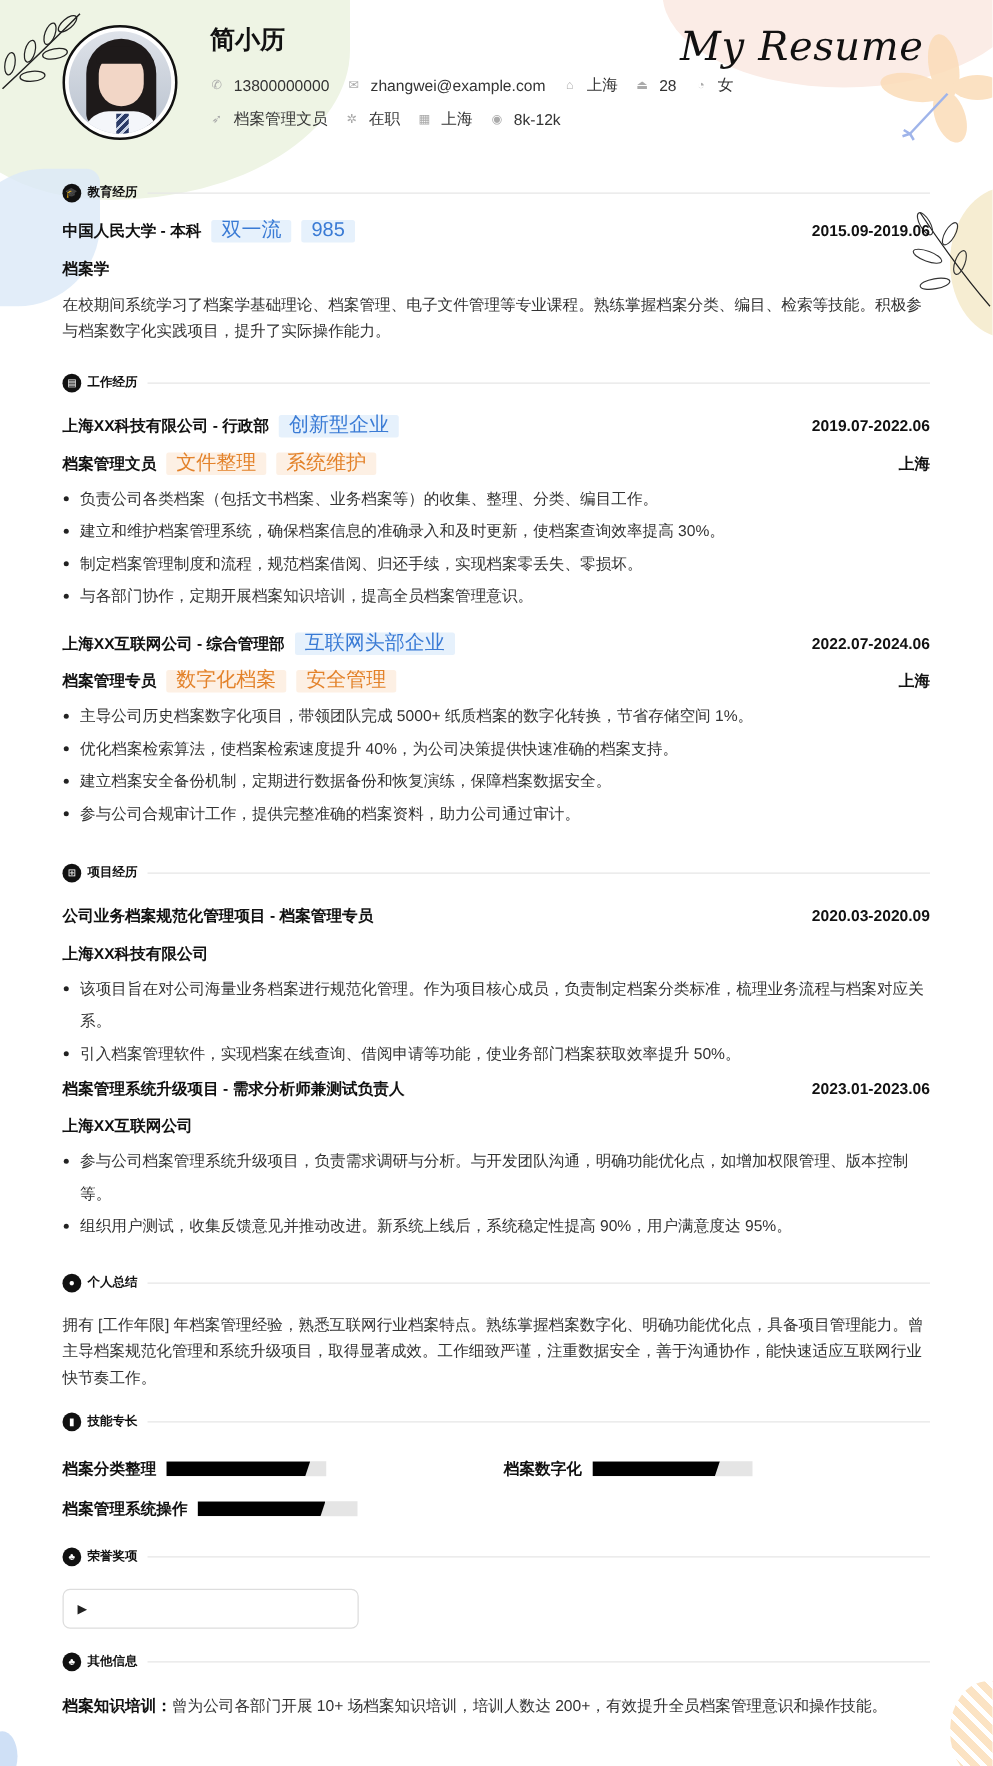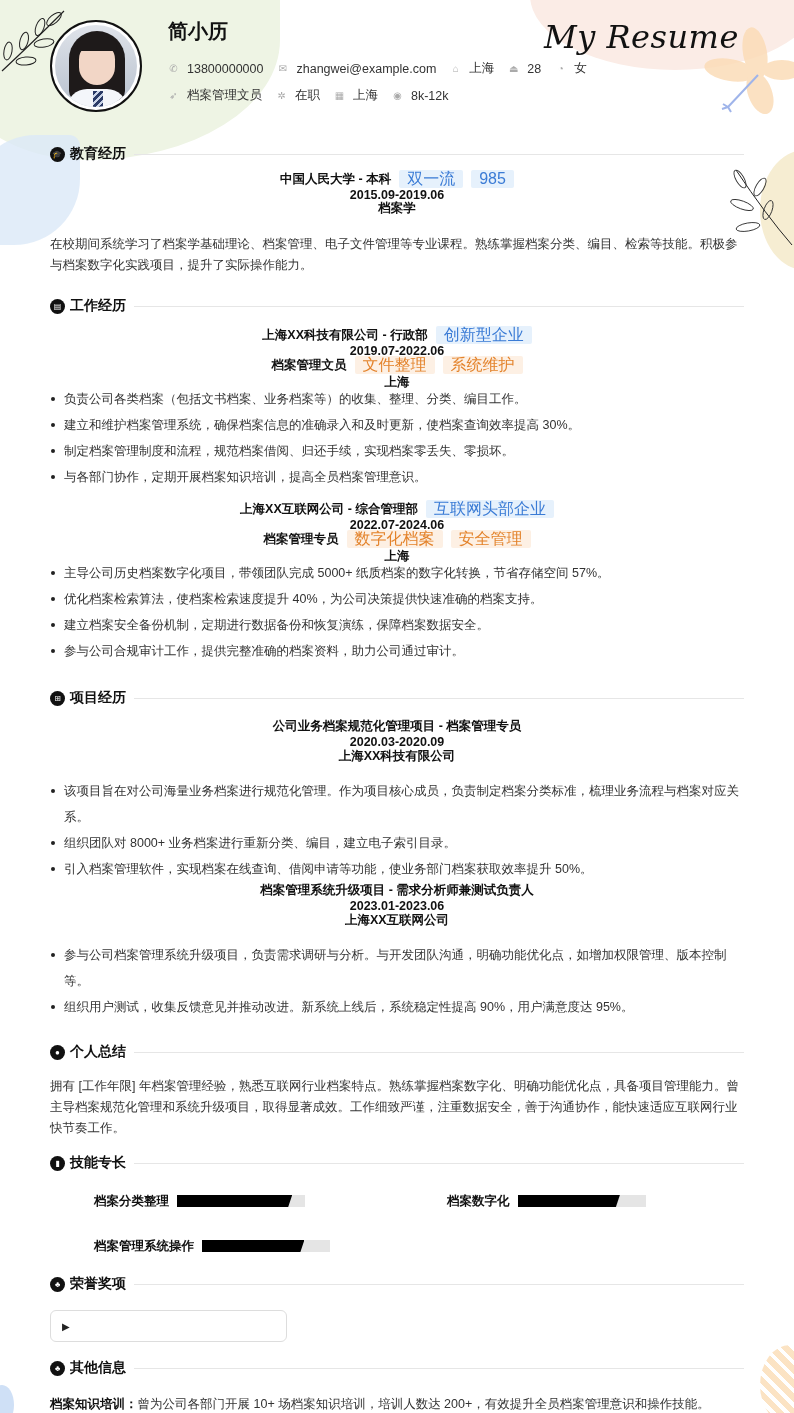--- a/index.html
+++ b/index.html
@@ -21,35 +21,35 @@
   .info-row { position: absolute; left: 118px; display: flex; align-items: center; font-size: 12.5px; color: #333; white-space: nowrap; }
   .info-row.r1 { top: 60px; }
   .info-row.r2 { top: 87px; }
   .info-item { display: flex; align-items: center; margin-right: 14px; }
   .info-icon { width: 11px; height: 11px; margin-right: 8px; color: #aaa; display: inline-flex; align-items: center; justify-content: center; font-size: 10px; }
   .my-resume { position: absolute; left: 494px; top: 18px; font-family: "DejaVu Serif", serif; font-style: italic; font-size: 32px; color: #111; letter-spacing: 0.5px; }
 
   
   .section-title { display: flex; align-items: center; height: 24px; margin-top: 12px; }
   .sec-icon { width: 15px; height: 15px; border-radius: 50%; background: #111; color: #fff; display: inline-flex; align-items: center; justify-content: center; margin-right: 5px; font-size: 8px; }
-  .sec-label { font-size: 14px; font-weight: bold; color: #111; margin-right: 8px; }
+  .sec-label { font-size: 10px; font-weight: bold; color: #111; margin-right: 8px; }
   .sec-line { flex: 1; height: 1px; background: #e6e6e6; }
 
-  .row { display: flex; justify-content: space-between; align-items: center; height: 30px; flex-direction: column; }
+  .row { display: flex; justify-content: space-between; align-items: center; height: 30px; }
   .row-left { display: flex; align-items: center; }
   .bold { font-weight: bold; font-size: 12.5px; color: #111; }
   .tag { display: inline-block; font-size: 16px; padding: 1px 8px; margin-left: 8px; border-radius: 2px; line-height: 16px; }
   .tag.blue { background: #e6f1fc; color: #3a7bd5; }
   .tag.orange { background: #fdf0e4; color: #e3822a; }
   .para { font-size: 12.5px; line-height: 21px; color: #333; }
   ul.bullets { list-style: none; }
   ul.bullets li { position: relative; padding-left: 14px; font-size: 12.5px; line-height: 26px; color: #333; }
   ul.bullets li::before { content: ""; position: absolute; left: 1px; top: 11px; width: 4px; height: 4px; border-radius: 50%; background: #222; }
 
-  .skills { display: grid; grid-template-columns: 353px 341px; row-gap: 17px; margin-left: 44px; }
+  .skills { display: grid; grid-template-columns: 353px 341px; row-gap: 4px; }
   .skill { display: flex; align-items: center; height: 28px; }
   .skill-name { font-size: 12.5px; font-weight: bold; margin-right: 8px; color: #111; }
   .skill-bar { position: relative; height: 12px; background: #e5e5e5; width: 128px; overflow: hidden; }
   .skill-fill { position: absolute; left: 0; top: 0; bottom: 0; background: #000; clip-path: polygon(0 0, 100% 0, calc(100% - 4px) 100%, 0 100%); }
 
   .award { display: inline-flex; align-items: center; border: 1px solid #ddd; border-radius: 6px; height: 32px; padding: 0 18px 0 11px; font-size: 12.5px; margin-top: 14px; width: 237px; }
   .award-arrow { font-size: 10px; margin-right: 7px; }
 </style>
 </head>
 <body>
@@ -212,21 +212,21 @@
       </div>
       <div class="row">
         <div class="row-left">
           <span class="bold">档案管理专员</span>
           <span class="tag orange">数字化档案</span>
           <span class="tag orange">安全管理</span>
         </div>
         <span class="bold">上海</span>
       </div>
       <ul class="bullets">
-        <li>主导公司历史档案数字化项目，带领团队完成 5000+ 纸质档案的数字化转换，节省存储空间 57%。</li>
+        <li>主导公司历史档案数字化项目，带领团队完成 5000+ 纸质档案的数字化转换，节省存储空间 1%。</li>
         <li>优化档案检索算法，使档案检索速度提升 40%，为公司决策提供快速准确的档案支持。</li>
         <li>建立档案安全备份机制，定期进行数据备份和恢复演练，保障档案数据安全。</li>
         <li>参与公司合规审计工作，提供完整准确的档案资料，助力公司通过审计。</li>
       </ul>
     </div>
   </div>
 
   <div style="margin-top:22px;">
     <div class="section-title">
       <span class="sec-icon">⊞</span>
@@ -237,21 +237,20 @@
     <div style="margin-top:8px;">
       <div class="row">
         <span class="bold">公司业务档案规范化管理项目 - 档案管理专员</span>
         <span class="bold">2020.03-2020.09</span>
       </div>
       <div class="row">
           <span class="bold">上海XX科技有限公司</span>
         </div>
       <ul class="bullets">
         <li>该项目旨在对公司海量业务档案进行规范化管理。作为项目核心成员，负责制定档案分类标准，梳理业务流程与档案对应关系。</li>
-        <li>组织团队对 8000+ 业务档案进行重新分类、编目，建立电子索引目录。</li>
         <li>引入档案管理软件，实现档案在线查询、借阅申请等功能，使业务部门档案获取效率提升 50%。</li>
       </ul>
     </div>
 
     <div style="margin-top:0;">
       <div class="row">
         <span class="bold">档案管理系统升级项目 - 需求分析师兼测试负责人</span>
         <span class="bold">2023.01-2023.06</span>
       </div>
       <div class="row">

